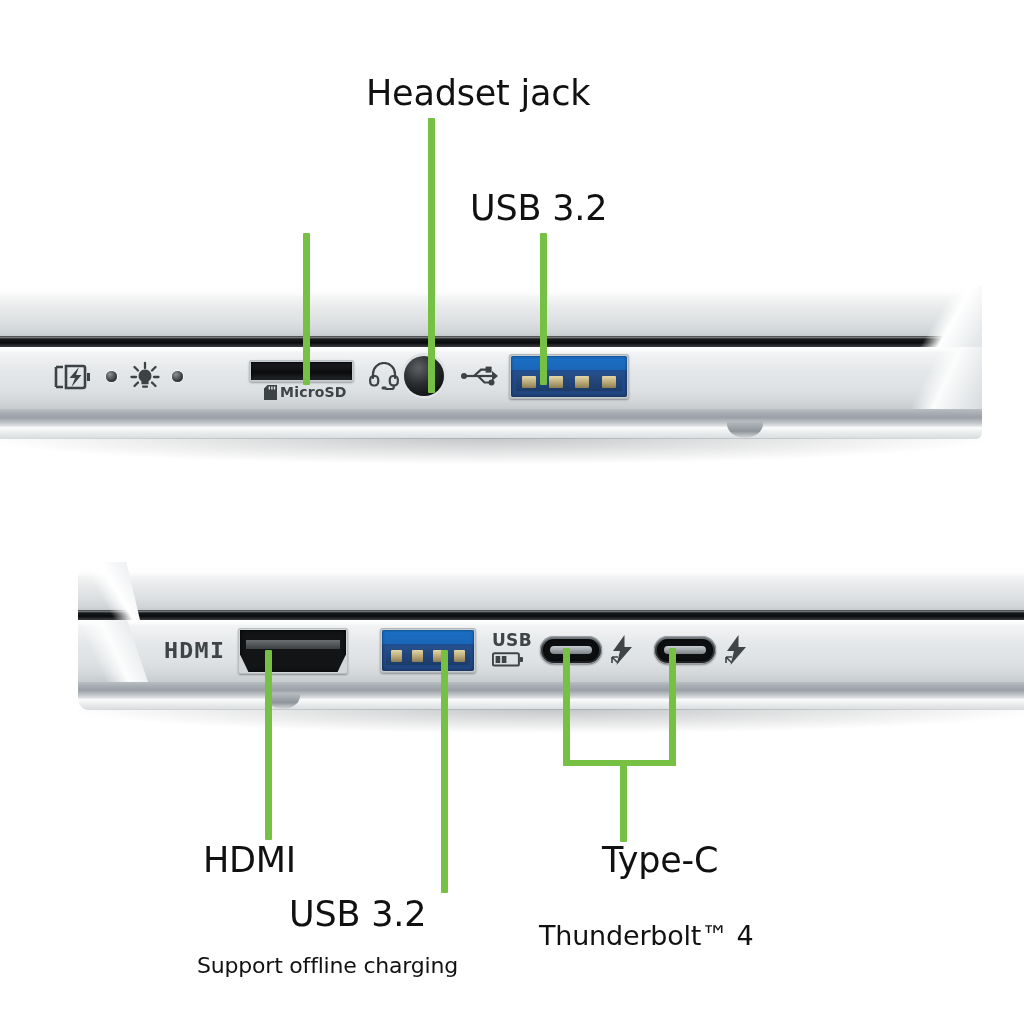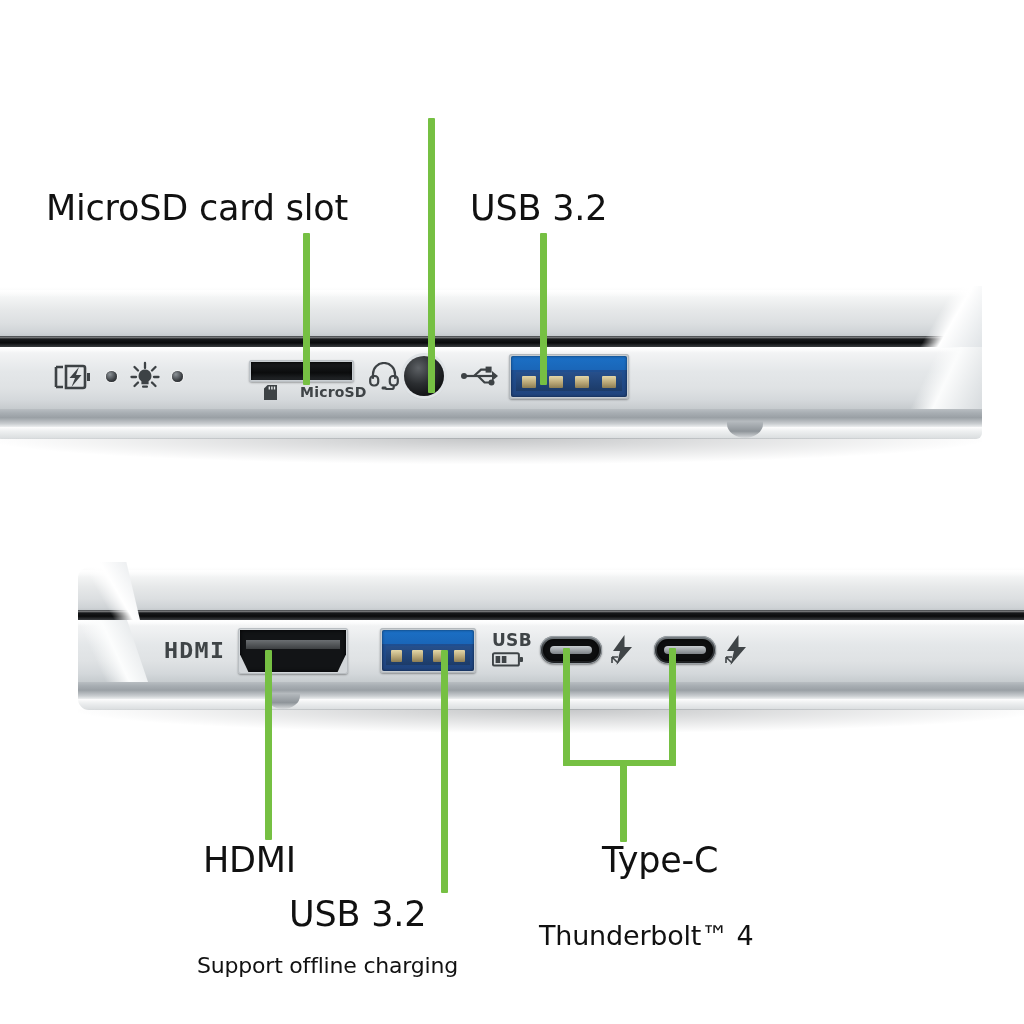--- a/index.html
+++ b/index.html
@@ -219,21 +219,21 @@
 
     <div class="sd" style="left:257px;top:74px;width:105px;height:22px;">
       <div class="sd-in"></div>
     </div>
     <div class="silk" style="left:272px;top:99px;">
       <svg width="13" height="15" viewBox="0 0 13 15">
         <path d="M0 3.6 L3.6 0 H13 V15 H0 z" fill="#3d4245"></path>
         <path d="M4.6 1.4 h1.4 v3 H4.6 z M7.2 1.4 h1.4 v3 H7.2 z M9.8 1.4 h1.4 v3 H9.8 z" fill="#e6e9eb"></path>
       </svg>
     </div>
-    <div class="silk-text" style="left:288px;top:99px;font-size:14px;letter-spacing:0.2px;margin-left:20px;">MicroSD</div>
+    <div class="silk-text" style="left:288px;top:99px;font-size:14px;letter-spacing:0.2px;">MicroSD</div>
 
     <div class="silk" style="left:377px;top:76px;">
       <svg width="30" height="28" viewBox="0 0 30 28">
         <path d="M4 16 V12 a11 11 0 0 1 22 0 v4" fill="none" stroke="#3d4245" stroke-width="2.2" stroke-linecap="round"></path>
         <rect x="1.2" y="14" width="8" height="9.5" rx="3.4" fill="none" stroke="#3d4245" stroke-width="2.2"></rect>
         <rect x="20.8" y="14" width="8" height="9.5" rx="3.4" fill="none" stroke="#3d4245" stroke-width="2.2"></rect>
         <path d="M24.8 23.5 v1.6 a2 2 0 0 1 -2 2 h-5.4" fill="none" stroke="#3d4245" stroke-width="2.2" stroke-linecap="round"></path>
         <rect x="12.6" y="24.4" width="5" height="3.2" rx="1.4" fill="#3d4245"></rect>
       </svg>
     </div>
@@ -353,22 +353,22 @@
 
   <div class="leader leader-v" style="left:265px;top:650px;height:190px;"></div>
 
   <div class="leader leader-v" style="left:441px;top:650px;height:243px;"></div>
 
   <div class="leader leader-v" style="left:563px;top:648px;height:118px;"></div>
   <div class="leader leader-v" style="left:669px;top:648px;height:118px;"></div>
   <div class="leader leader-h" style="left:563px;top:760px;width:113px;"></div>
   <div class="leader leader-v" style="left:620px;top:760px;height:82px;"></div>
 
-
-  <div class="label lbl-lg" style="left:46px;top:191px;">MicroSD card slot</div>
+  <div class="label lbl-lg" style="left:366px;top:76px;">Headset jack</div>
+
 
   <div class="label lbl-lg" style="left:470px;top:191px;">USB 3.2</div>
 
   <div class="label lbl-lg" style="left:203px;top:843px;">HDMI</div>
 
   <div class="label lbl-lg" style="left:289px;top:897px;">USB 3.2</div>
 
   <div class="label lbl-sm" style="left:197px;top:955px;">Support offline charging</div>
 
   <div class="label lbl-lg" style="left:602px;top:843px;">Type-C</div>

